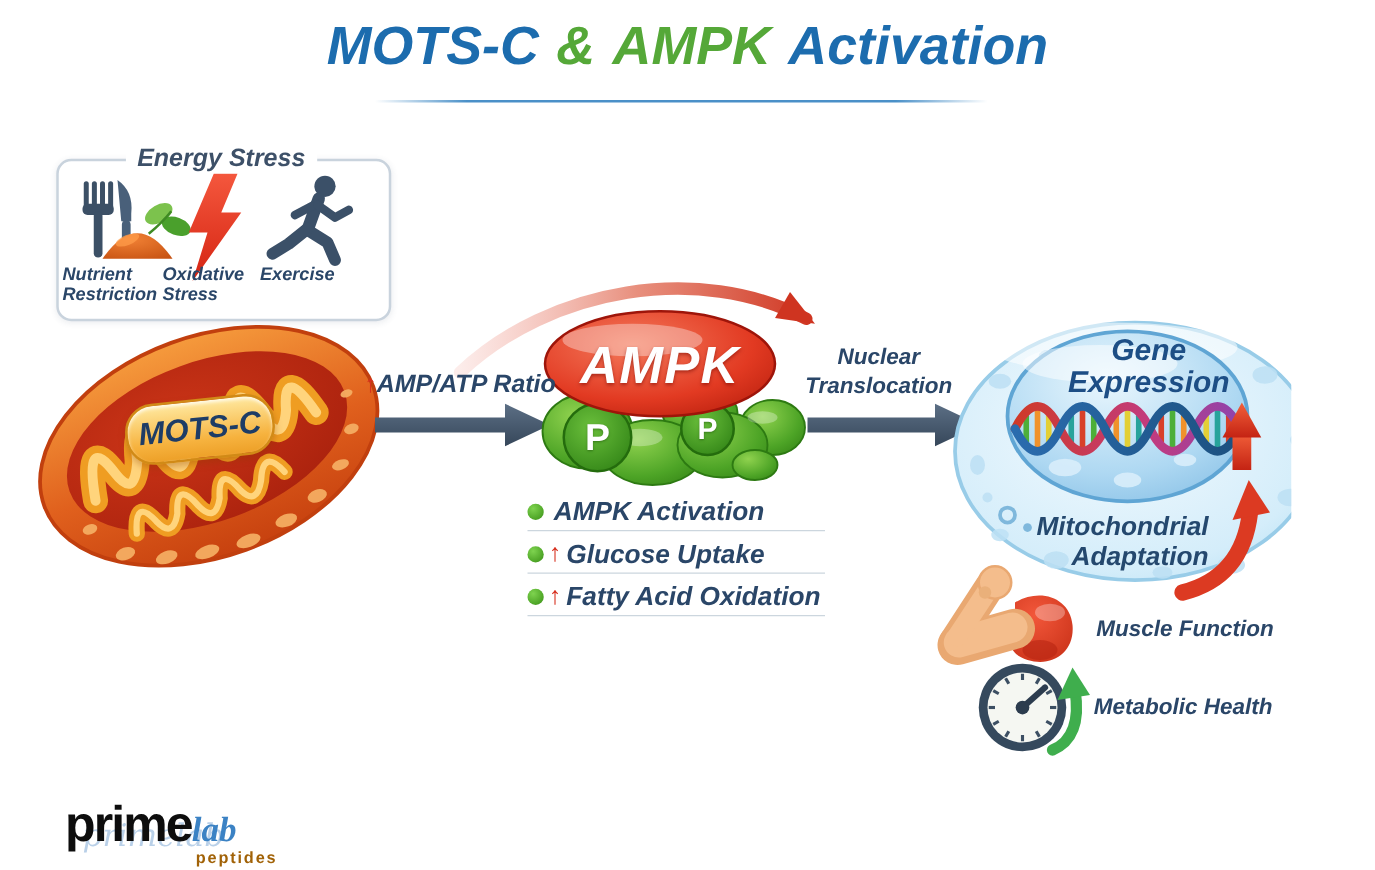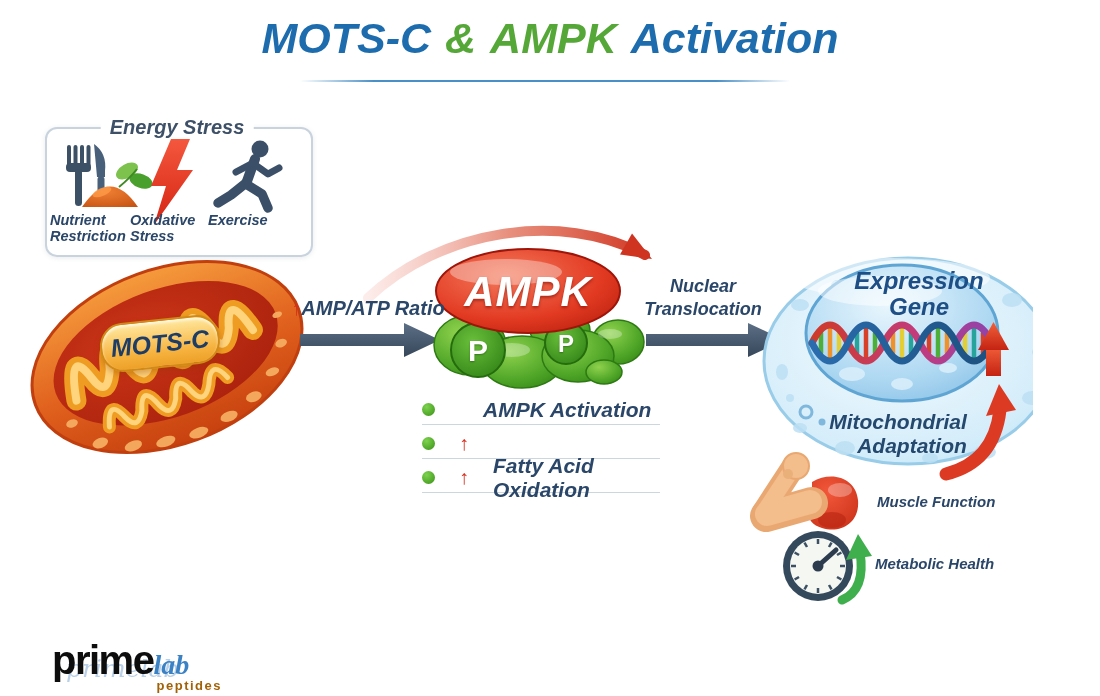--- a/index.html
+++ b/index.html
@@ -25,23 +25,23 @@
   .z2{z-index:4;}
   .ampatp{left:368px;top:308px;white-space:nowrap;font-size:20px;}
   .red-up{color:#d7301f;font-style:normal;}
   .ampk-txt{left:528px;top:292px;color:#fff;font-size:42px;letter-spacing:1px;
             text-shadow:0 2px 3px rgba(120,10,0,.55);}
   .p-big{left:478px;top:351px;color:#fff;font-size:30px;font-weight:bold;text-shadow:0 1px 2px rgba(20,70,0,.5);}
   .p-sm{left:566px;top:344px;color:#fff;font-size:24px;font-weight:bold;text-shadow:0 1px 2px rgba(20,70,0,.5);}
   .nuct{left:703px;top:297px;text-align:center;font-size:18px;line-height:1.25;white-space:nowrap;}
   .genex{left:919px;top:294px;text-align:center;font-size:24px;line-height:1.1;color:#1d4e85;white-space:nowrap;}
   .adapt{left:898px;top:434px;text-align:right;font-size:21px;line-height:1.15;color:#24486e;white-space:nowrap;}
-  .outlab{font-size:15px;white-space:nowrap;}
-  
-  .fx-row{left:422px;width:238px;height:29px;display:flex;align-items:center;gap:24px;
+  .outlab{font-size:18px;white-space:nowrap;}
+  
+  .fx-row{left:422px;width:238px;height:29px;display:flex;align-items:center;gap:4px;
           border-bottom:1px solid #ccd6de;font-size:21px;}
   .fx-bullet{width:13px;height:13px;border-radius:50%;flex:0 0 13px;
           background:radial-gradient(circle at 35% 30%,#7ed34f,#4da426 70%,#357e14);}
   .fx-arrow{color:#d7301f;font-style:normal;font-weight:bold;font-size:20px;}
   
   .pill{left:100px;top:319px;width:116px;height:45px;transform:rotate(-6deg);border-radius:23px;
         background:linear-gradient(180deg,#ffe9a0,#f6b23e 70%,#eda028);border:2px solid #d18a17;
         box-shadow:0 3px 6px rgba(140,60,0,.35), inset 0 2px 3px rgba(255,255,255,.8);
         display:flex;align-items:center;justify-content:center;color:#1d3c66;font-size:25px;z-index:4;}
   
@@ -338,30 +338,31 @@
   </div>
 
   <div class="abs z2 bi navy fx-row" style="top:395px;">
     <span class="fx-bullet"></span>
       <span class="fx-arrow"></span>
       <span>AMPK Activation</span>
   </div>
   <div class="abs z2 bi navy fx-row" style="top:429px;">
     <span class="fx-bullet"></span>
       <span class="fx-arrow">↑</span>
+      <span>Glucose Uptake</span>
   </div>
   <div class="abs z2 bi navy fx-row" style="top:463px;">
     <span class="fx-bullet"></span>
       <span class="fx-arrow">↑</span>
       <span>Fatty Acid Oxidation</span>
   </div>
 
   <div class="abs z2 ctr bi genex">
+    <div>Gene</div>
     <div>Expression</div>
-    <div>Gene</div>
   </div>
   <div class="abs z2 ctr bi adapt">
     <div>Mitochondrial</div>
     <div>Adaptation</div>
   </div>
 
   <div class="abs z2 bi navy outlab" style="left:877px;top:493px;">Muscle Function</div>
   <div class="abs z2 bi navy outlab" style="left:875px;top:555px;">Metabolic Health</div>
 
   <div class="abs wmark">primelab</div>

